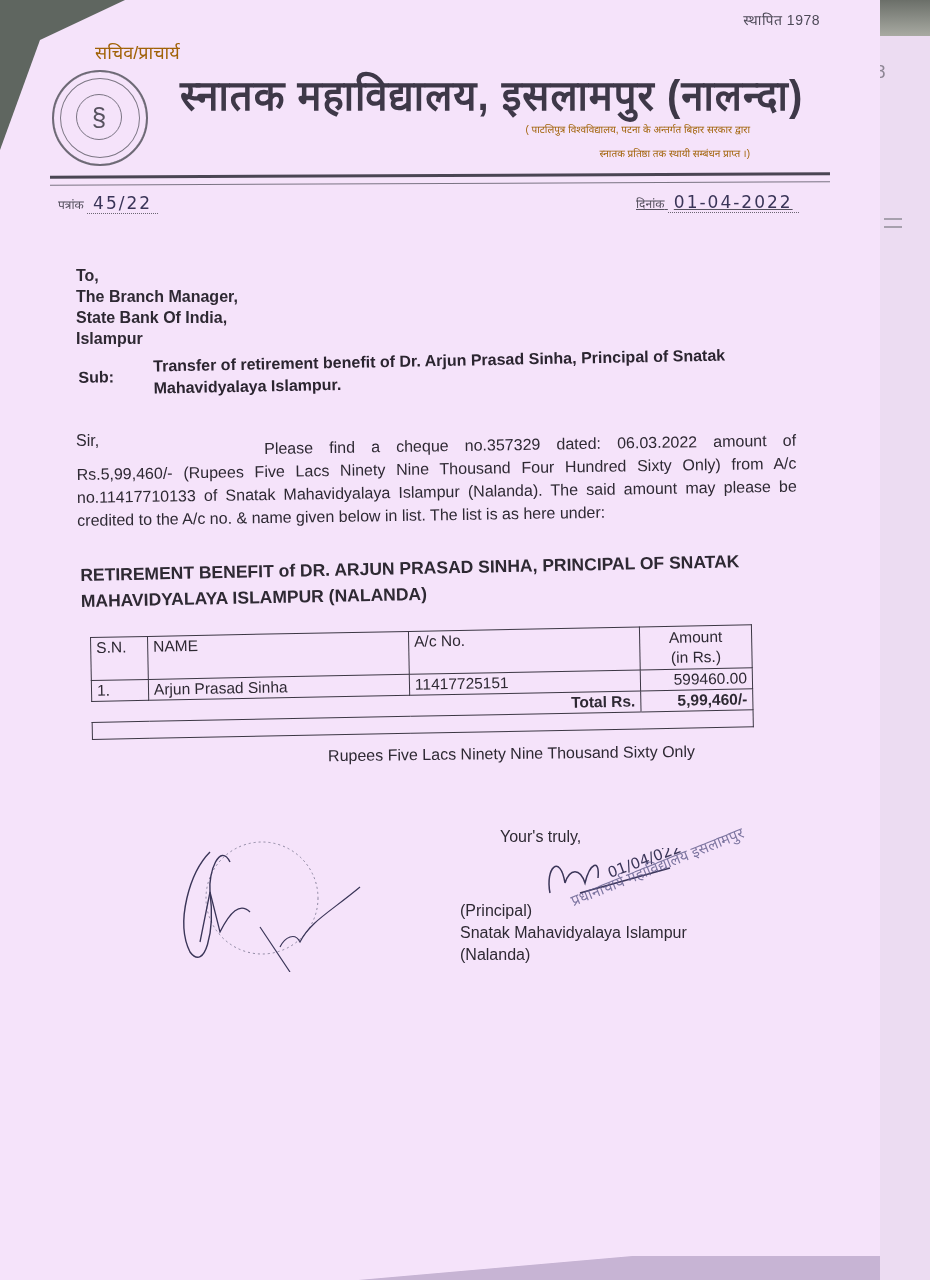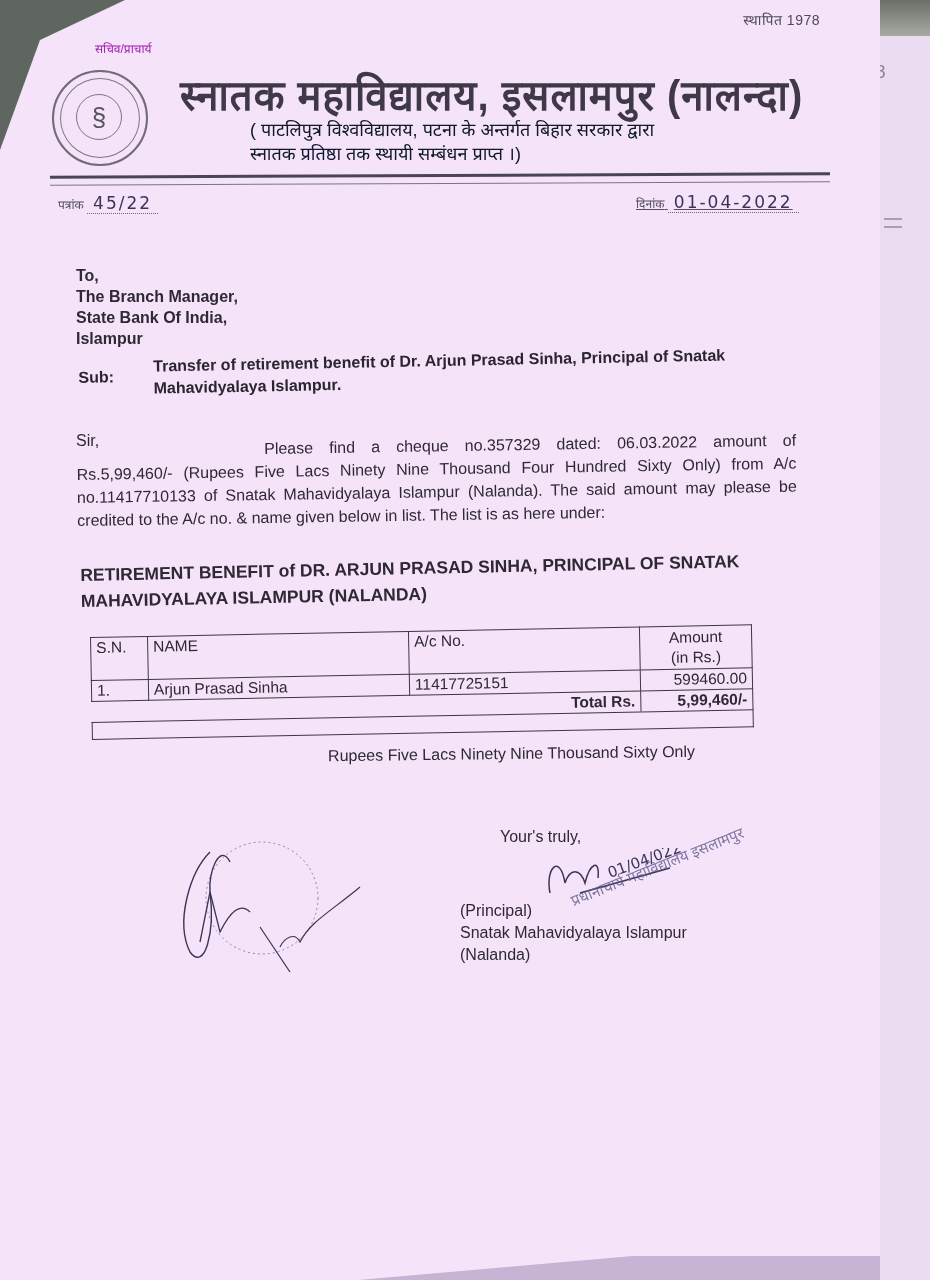--- a/index.html
+++ b/index.html
@@ -33,41 +33,41 @@
   }
   .page::after {
     content: ""; position: absolute; left: 100px; right: 0; bottom: 0; height: 24px;
     background: linear-gradient(175deg, transparent 50%, #c7b4d4 51%);
   }
   .estd {
     position: absolute; top: 10px; right: 60px;
     font-size: 14px; color: #4e4a58; letter-spacing: 0.5px;
   }
   .corner-label {
-    position: absolute; top: 40px; left: 95px; font-size: 12px; color: #a21caf;
+    position: absolute; top: 40px; left: 95px; font-size: 18px; color: #a16207;
   }
   .logo {
     position: absolute; top: 70px; left: 52px; width: 92px; height: 92px;
     border-radius: 50%; border: 2px solid #6e6a76;
     box-shadow: inset 0 0 0 6px #f5e3fa, inset 0 0 0 7px #7d7785;
   }
   .logo .logo-inner {
     position: absolute; top: 22px; left: 22px; width: 44px; height: 44px;
     border-radius: 50%; border: 1.5px solid #7a7483;
     display: flex; align-items: center; justify-content: center;
     font-size: 26px; color: #57525f;
   }
   .college-name {
     position: absolute; top: 66px; left: 180px; width: 640px;
     font-size: 40px; font-weight: bold; color: #3e3848;
     letter-spacing: 1px; white-space: nowrap; transform: scaleY(1.05);
   }
   .affiliation {
-    position: absolute; top: 118px; left: 250px; width: 500px; text-align: left;
-    font-size: 18px; line-height: 24px; color: #0f172a;
+    position: absolute; top: 118px; left: 250px; width: 500px; text-align: right;
+    font-size: 10px; line-height: 24px; color: #a16207;
   }
   .rule1 {
     position: absolute; top: 174px; left: 50px; width: 780px; height: 3px;
     background: #4a4553; transform: rotate(-0.25deg);
   }
   .rule2 {
     position: absolute; top: 183px; left: 50px; width: 780px; height: 1px;
     background: #7a7483; transform: rotate(-0.25deg);
   }
   .ref-no {

